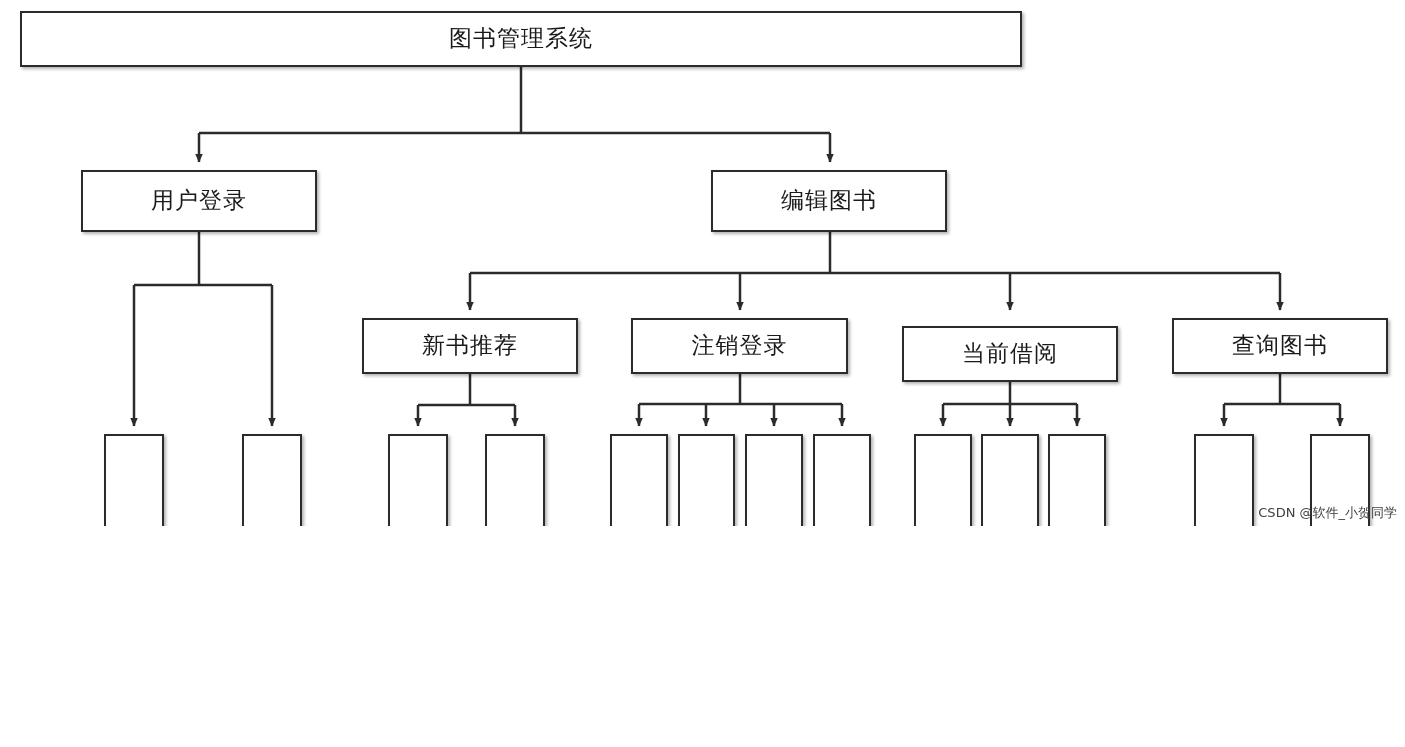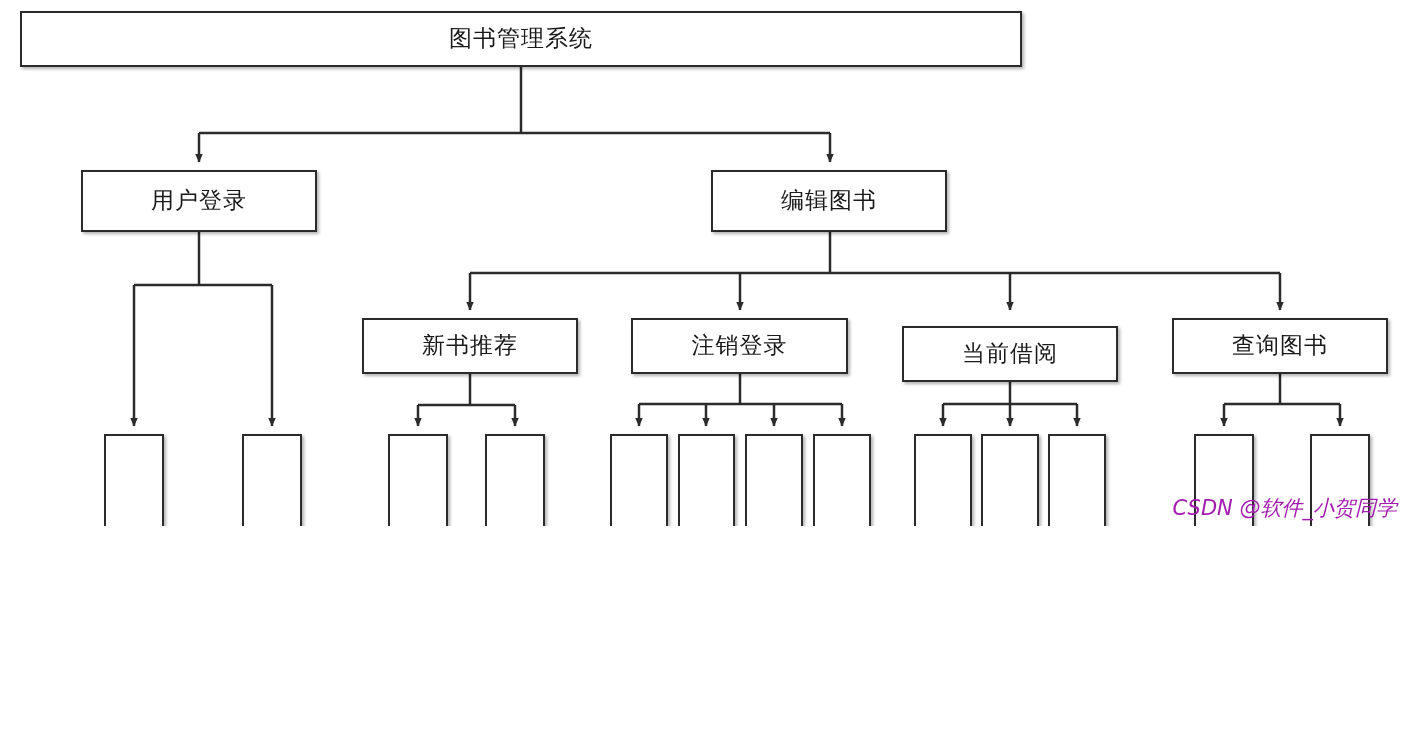--- a/index.html
+++ b/index.html
@@ -50,25 +50,24 @@
     position: absolute;
     left: 0; top: 0;
     width: 1405px;
     height: 747px;
     pointer-events: none;
   }
   .watermark {
     position: absolute;
     right: 8px;
     bottom: 4px;
-    font-size: 21px;
-    color: #a21caf;
+    font-size: 13px;
+    color: #404040;
     white-space: nowrap;
     letter-spacing: 0px;
-    font-style: italic;
   }
 </style>
 </head>
 <body>
 
 <div id="canvas">
 
   <svg class="edges" viewBox="0 0 1405 747" xmlns="http://www.w3.org/2000/svg">
     <defs>
       <marker id="arrow" markerWidth="10" markerHeight="10" refX="8.5" refY="4" orient="auto" markerUnits="userSpaceOnUse">

